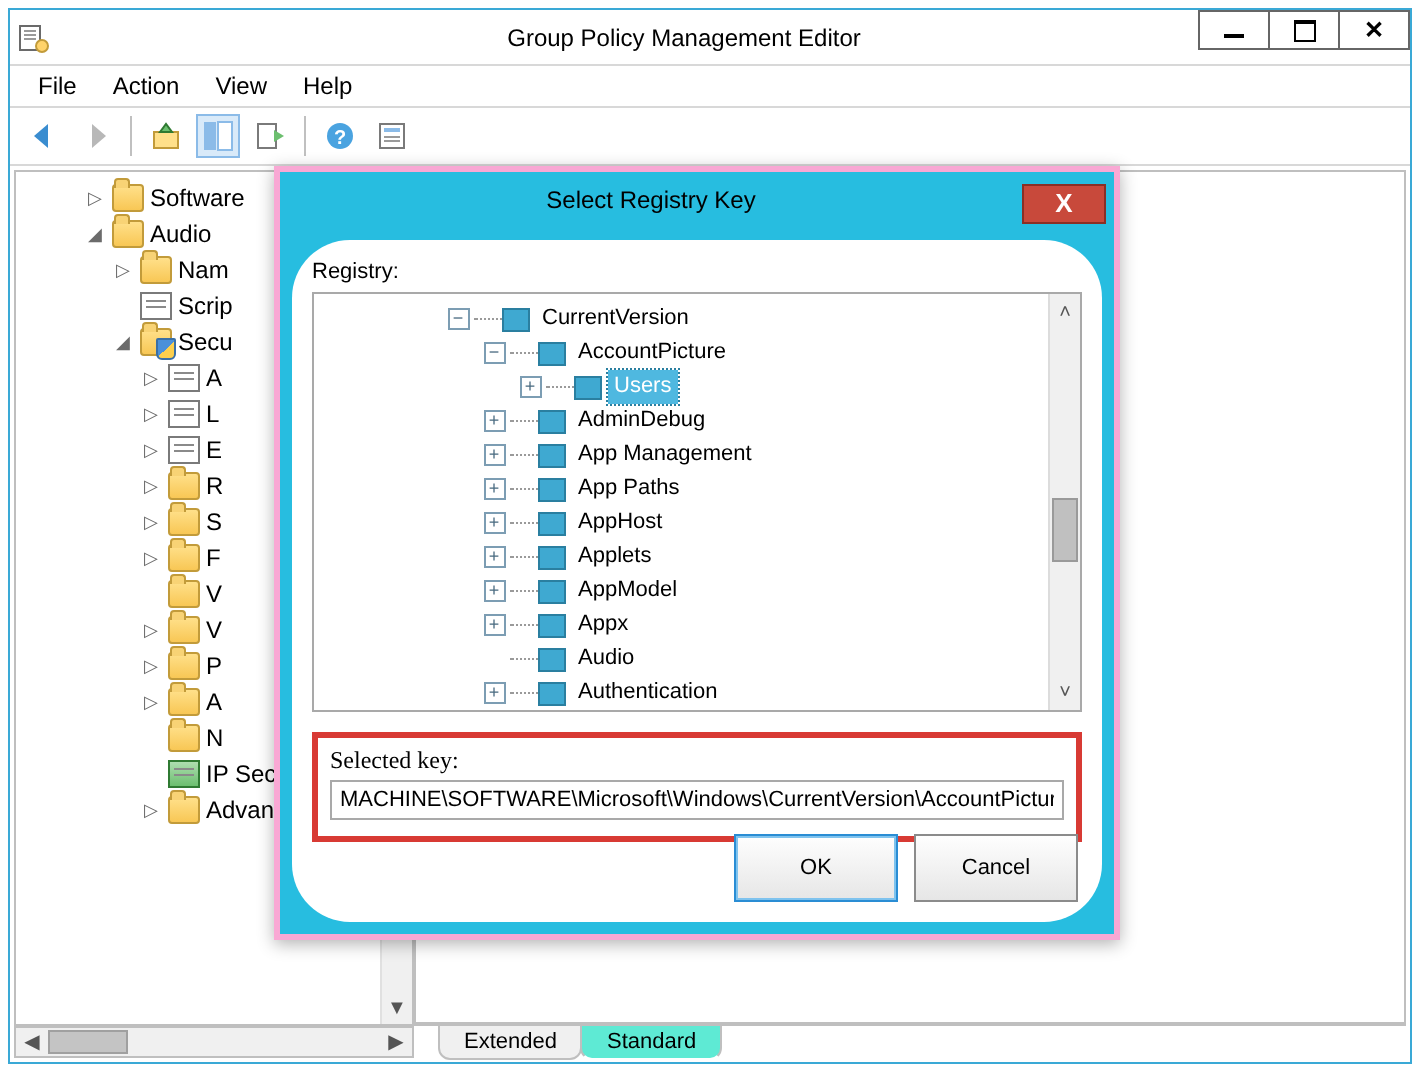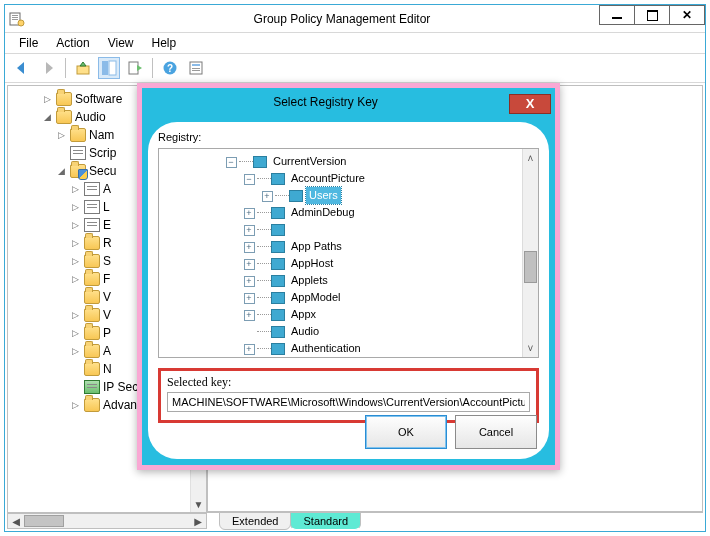--- a/index.html
+++ b/index.html
@@ -58,21 +58,21 @@
   
   .tabstrip { position:absolute; left:4px; bottom:-1px; display:flex; }
   .tab { padding:2px 12px; font-size:11px; border:1px solid #bfbfbf; border-bottom:1px solid #fff; background:#5eead4; margin-right:-1px; border-radius:0 0 6px 6px; position:relative; }
   .tab.inactive { background:#f0f0f0; border-bottom:1px solid #bfbfbf; }
   .content-white { position:absolute; inset:0; background:#fff; border-bottom:1px solid #bfbfbf;}
   .tabstrip-positioner { position:absolute; left:210px; bottom:2px; }
 
   
   .dialog {
     position: absolute; left: 137px; top: 83px; width: 423px; height: 387px;
-    border: 5px solid #f9a8d4; background:#fff;
+    border: 3px solid #f9a8d4; background:#fff;
     box-shadow: 0 2px 8px rgba(0,0,0,0.3);
   }
   .dlg-title { height:28px; background:#27bde0; display:flex; align-items:center; }
   .dlg-title-text { flex:1; text-align:center; color:#000; font-size:12px; }
   .dlg-close { width:42px; height:20px; background:#c8493b; border:1px solid #8a2f25; color:#fff; display:flex; align-items:center; justify-content:center; font-weight:bold; font-size:13px; margin:3px 4px 0 0;}
   .dlg-body { position:absolute; top:28px; left:0; right:0; bottom:0; background:#27bde0; padding:6px; }
   .dlg-inner { background:#fff; width:100%; height:100%; padding:8px 10px 10px 10px; position:relative;border-radius:29px; }
   .lbl { font-size:11px; }
   .reg-box { border:1px solid #a9a9a9; height:210px; margin-top:4px; position:relative; overflow:hidden; }
   .reg-scroll-v { position:absolute; right:0; top:0; bottom:0; width:16px; background:#f0f0f0; border-left:1px solid #dcdcdc; display:flex; flex-direction:column; justify-content:space-between; align-items:center; padding:2px 0;}
@@ -336,20 +336,21 @@
               <span class="reg-exp"><span class="plusminus">+</span></span>
               <span class="dotted"></span>
               <span class="reg-ico"></span>
               <span class="reg-label">AdminDebug</span>
             </div>
             <div class="reg-row">
               <span class="indent" style="width: 78px;"></span>
               <span class="reg-exp"><span class="plusminus">+</span></span>
               <span class="dotted"></span>
               <span class="reg-ico"></span>
+              <span class="reg-label">App Management</span>
             </div>
             <div class="reg-row">
               <span class="indent" style="width: 78px;"></span>
               <span class="reg-exp"><span class="plusminus">+</span></span>
               <span class="dotted"></span>
               <span class="reg-ico"></span>
               <span class="reg-label">App Paths</span>
             </div>
             <div class="reg-row">
               <span class="indent" style="width: 78px;"></span>

